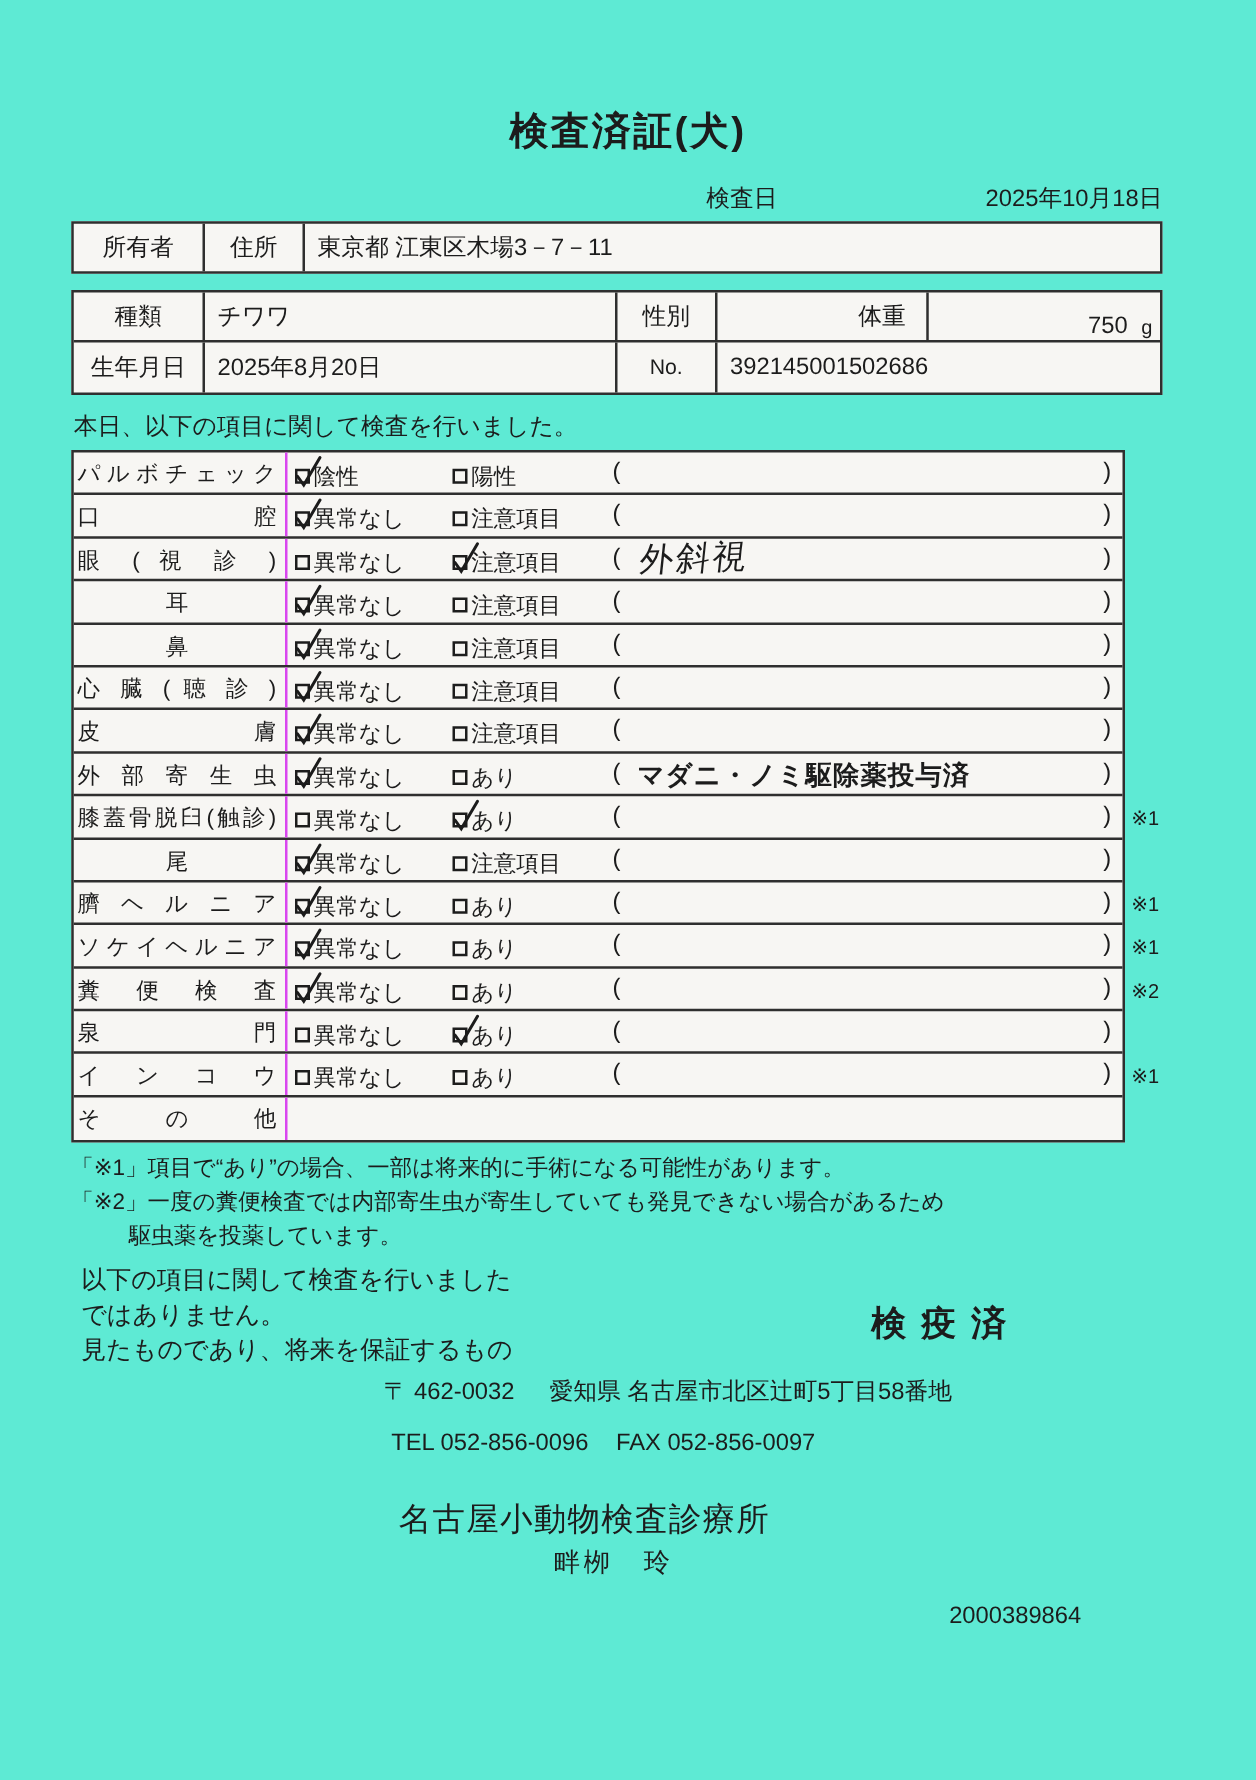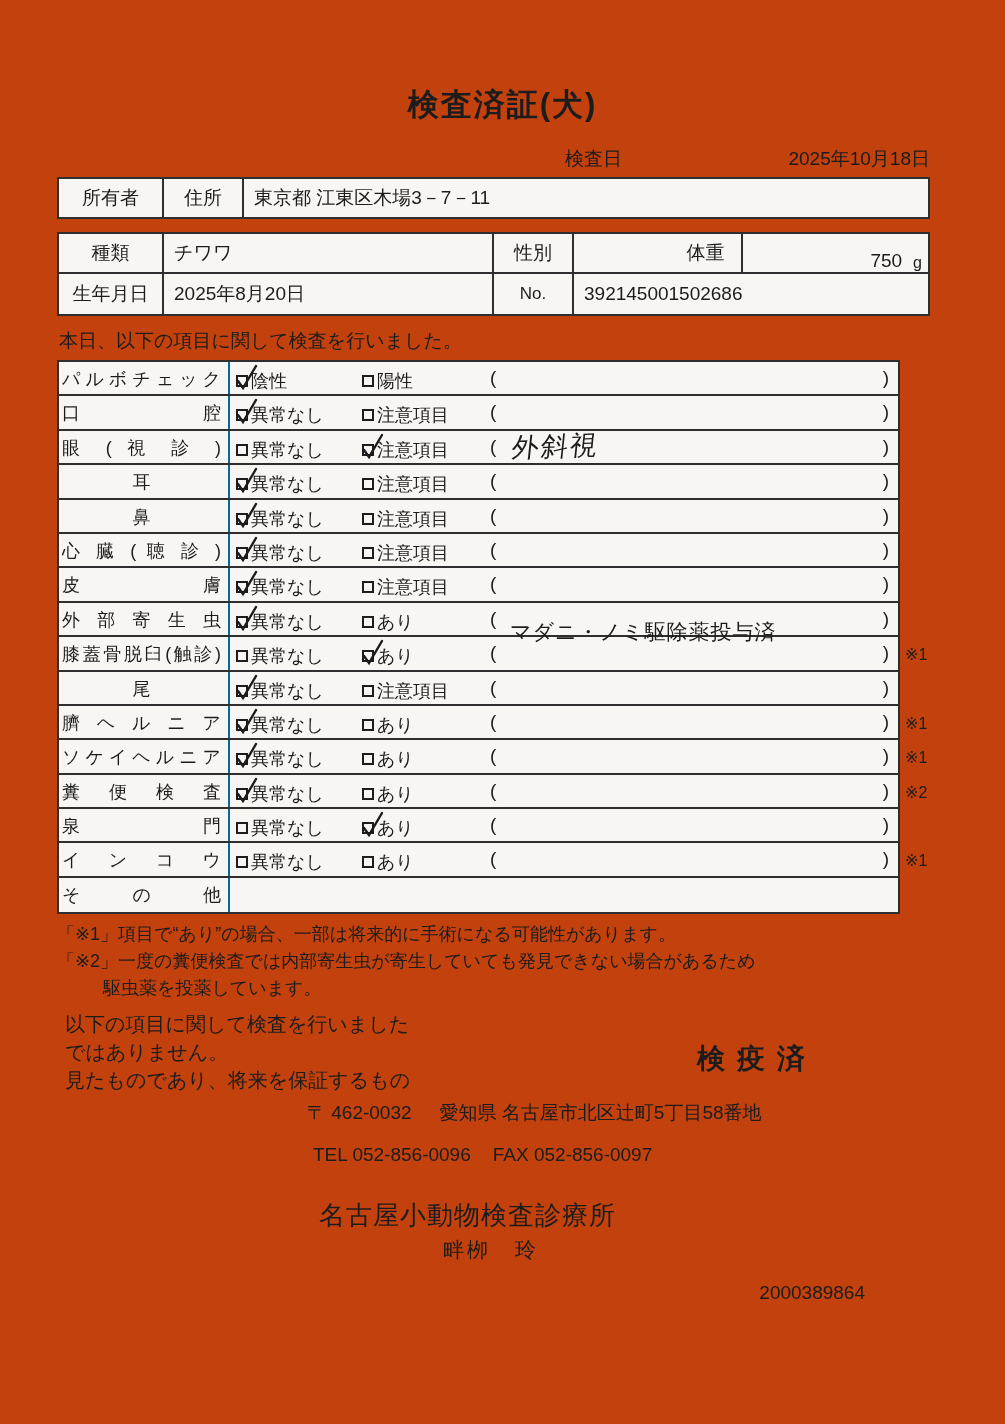--- a/index.html
+++ b/index.html
@@ -1,19 +1,19 @@
 <!DOCTYPE html>
 <html><head>
 <meta charset="utf-8">
 <style>
   * { box-sizing: border-box; }
   html,body { margin:0; padding:0; background:#d8d8d8; }
   .page {
     position:relative; width:1005px; height:1424px; overflow:hidden;
-    background:#c2410c; color:#1c1c1c;
+    background:#5eead4; color:#1c1c1c;
     font-family:"Liberation Sans","DejaVu Sans",sans-serif;
     padding-top:84px;
   }
   .content { margin-left:57px; width:873px; }
 
   .title { margin:0; text-align:center; font-size:31px; font-weight:600; letter-spacing:2px; }
 
   .date-row { position:relative; height:26px; margin-top:20px; font-size:19px; }
   .date-label { position:absolute; left:508px; top:0; }
   .date-value { position:absolute; right:0; top:0; }
@@ -36,36 +36,36 @@
   .wt-val { justify-content:flex-end; padding-right:6px;align-items:flex-end; }
   .unit { font-size:16px; margin-left:11px; }
   .no-lbl { font-size:17px; }
 
   .intro { margin:12px 0 6px 2px; font-size:19px; }
 
   .insp-table { width:843px; border:2px solid #2f2f2f; background:#f7f6f3; }
   .trow { display:flex; position:relative; height:34.4px; border-bottom:2px solid #2f2f2f; }
   .trow:last-child { border-bottom:none; }
   .tlabel {
-    width:171px; flex:none; border-right:2px solid #0369a1;
+    width:171px; flex:none; border-right:2px solid #d946ef;
     font-size:18px; line-height:22px; padding:6px 7px 0 3px;
     white-space:nowrap; text-align:justify; text-align-last:justify; overflow:visible;
   }
   .tlabel.single { text-align-last:center; }
   .tcontent { flex:1; position:relative; font-size:18px; }
   .opt { position:absolute; top:7px; display:flex; align-items:center; }
   .opt1 { left:6px; } .opt2 { left:132px; }
   .cb { width:12px; height:12px; border:2px solid #1d1d1d; display:inline-block; position:relative; margin-right:3px; flex:none; }
   .tick { display:none; position:absolute; left:-4px; top:-14px; overflow:visible; }
   .tick path { stroke:#1b1b1b; stroke-width:2.4; fill:none; stroke-linecap:round; }
   .cb.checked .tick { display:block; }
   .popen { position:absolute; left:260px; top:5px; font-size:19px; }
   .pclose { position:absolute; right:9px; top:5px; font-size:19px; }
   .pcontent { position:absolute; left:280px; top:5px; }
-  .pcontent.printed { font-weight:400; font-size:21px; letter-spacing:1px; top:15px; }
+  .pcontent.printed { font-weight:700; font-size:21px; letter-spacing:1px; top:3px; }
   .pcontent.handwritten { font-size:27px; top:-1px; letter-spacing:2px; transform:rotate(-2deg) skewX(-8deg); transform-origin:left bottom; }
   .rnote { position:absolute; left:100%; margin-left:7px; top:8px; font-size:16px; white-space:nowrap; }
 
   .notes { margin-top:7px; }
   .notes p { margin:0; font-size:18px; line-height:27px; }
   .notes p.indent { padding-left:46px; }
 
   .bottom { position:relative; margin-top:8px; }
   .disclaimer { margin-left:8px; }
   .disclaimer p { margin:0; font-size:20px; line-height:28px; }

